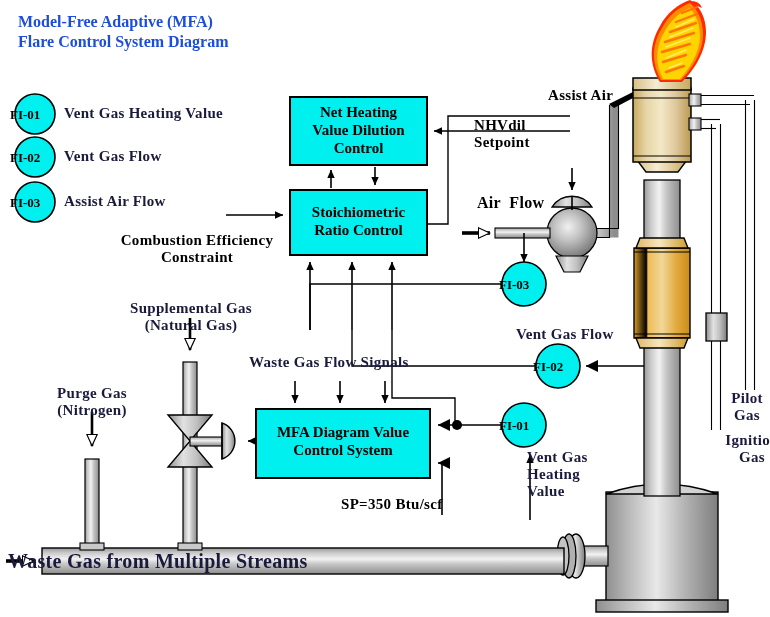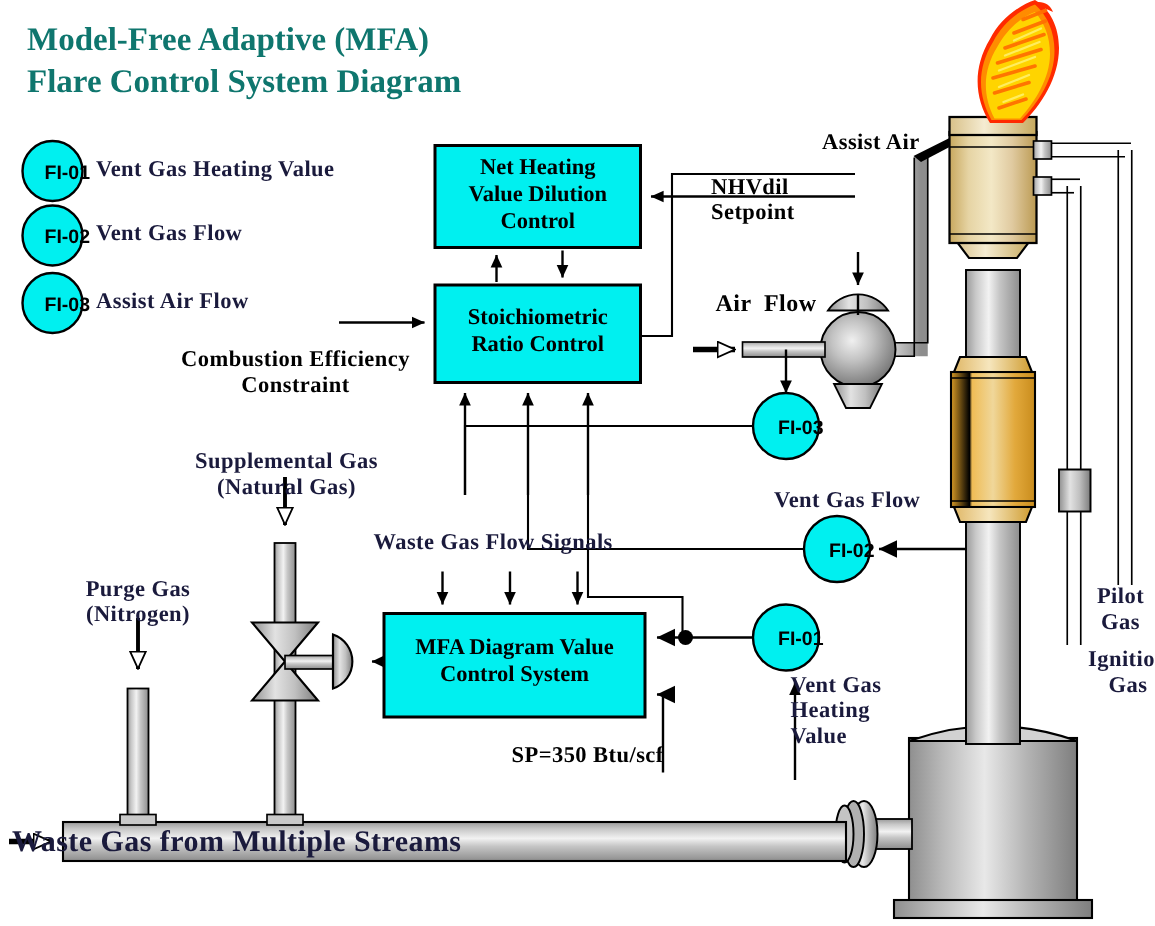--- a/index.html
+++ b/index.html
@@ -17,38 +17,38 @@
     font-weight:bold;
     color:#1a1a3c;
     white-space:pre;
     line-height:1.12;
     letter-spacing:0.3px;
   }
   .lbl.blk{color:#000000;}
   #title{
     position:absolute;left:18px;top:12px;
     font-family:"Liberation Serif", serif;
-    font-weight:bold;font-size:22px;color:#0f766e;
+    font-weight:bold;font-size:16px;color:#1d4ed8;
     line-height:1.26;white-space:pre;
   }
   .boxtext{
     position:absolute;
     font-family:"Liberation Serif", serif;
     font-weight:bold;
     color:#000000;
     text-align:center;
     white-space:pre;
     line-height:1.2;
     pointer-events:none;
   }
   .tagtext{
     position:absolute;
-    font-family:Liberation Sans, sans-serif;
+    font-family:Liberation Serif, serif;
     font-weight:bold;font-size:13px;color:#000000;
-    text-align:right;white-space:pre;pointer-events:none;
+    text-align:left;white-space:pre;pointer-events:none;
   }
 </style>
 </head>
 <body>
 
 <div id="root">
 
   <svg id="svgcanvas" viewBox="0 0 770 617">
     <defs>
       <linearGradient id="gPipeH" x1="0" y1="0" x2="0" y2="1">

